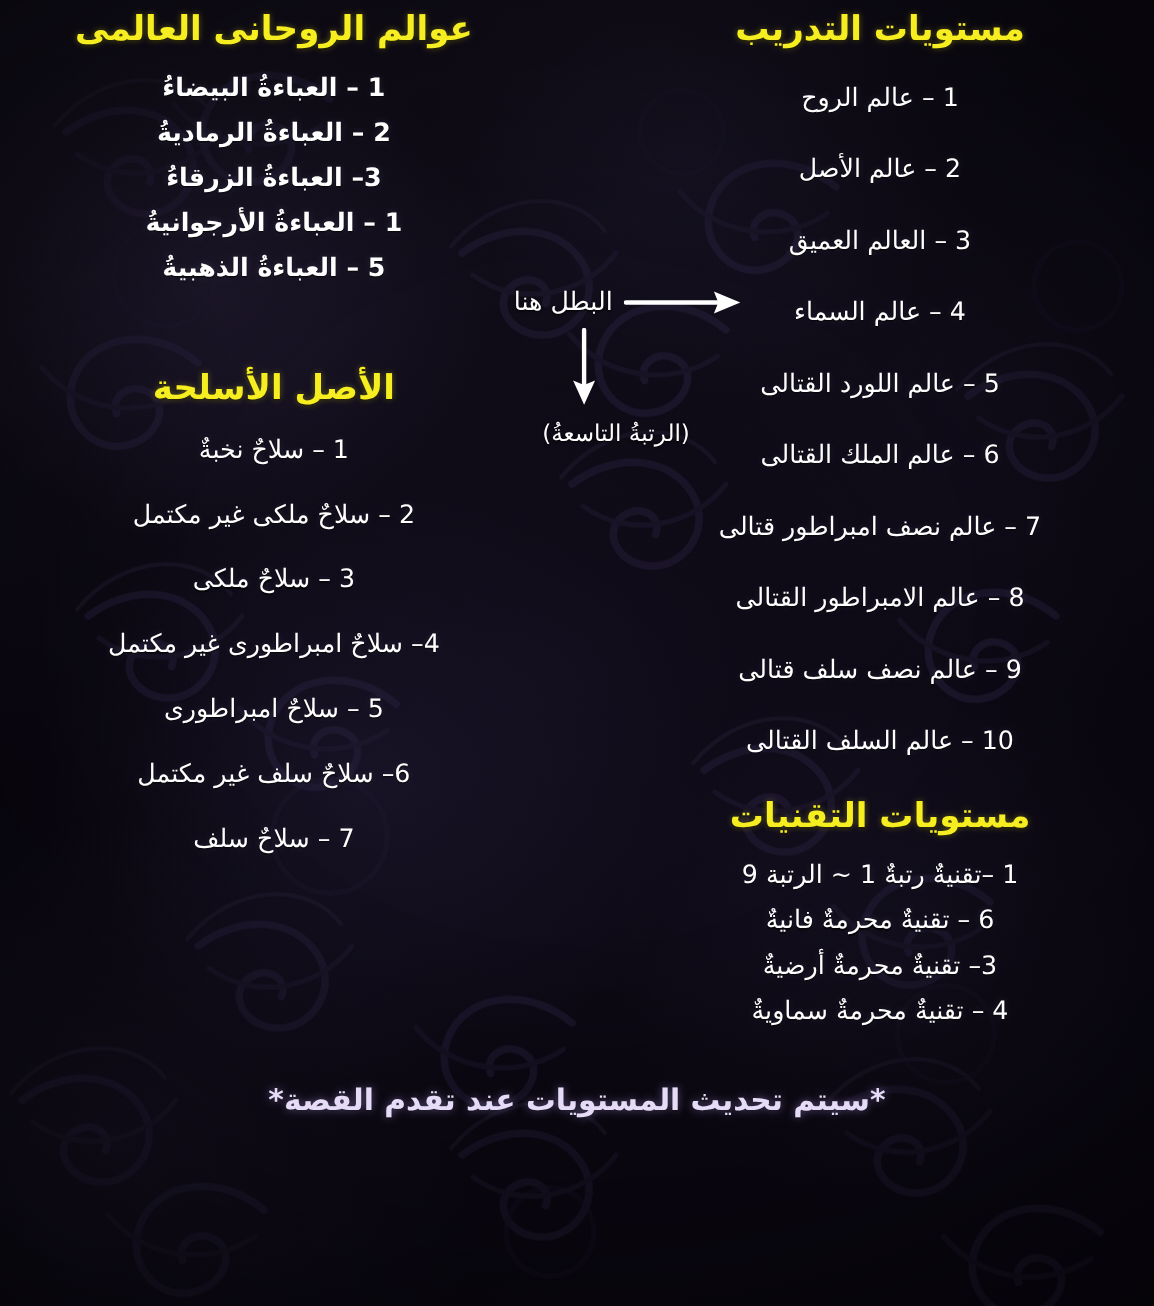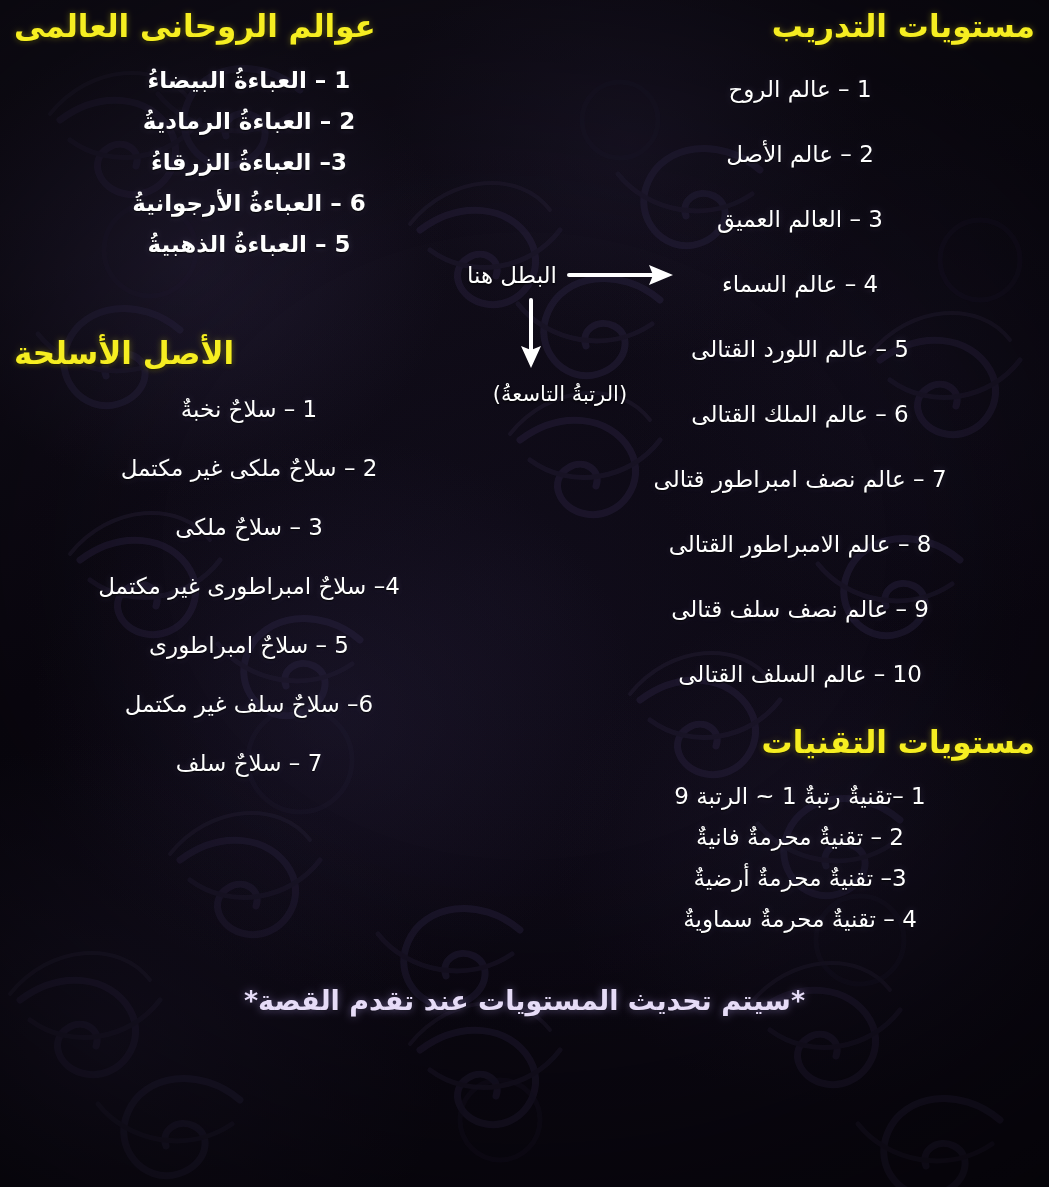--- a/index.html
+++ b/index.html
@@ -58,23 +58,22 @@
 
   .section-title {
     color: #f6ee21;
     font-family: "DejaVu Sans", sans-serif;
     font-weight: bold;
     font-size: 31px;
     letter-spacing: 0px;
     text-shadow: 0 0 6px rgba(246,238,33,0.35), 0 1px 2px #000;
     margin: 0 0 16px 0;
     direction: rtl;
-    text-align: right;
-  }
-  .section-title.left-title { text-align: left; }
+  }
+  .section-title.left-title { text-align: center; }
 
   ul.items {
     list-style: none;
     margin: 0;
     padding: 0;
     direction: rtl;
   }
   ul.items li {
     color: #ffffff;
     font-family: "DejaVu Sans", sans-serif;
@@ -219,35 +218,35 @@
       <li>9 – عالم نصف سلف قتالى</li>
       <li>10 – عالم السلف القتالى</li>
     </ul>
 
     <div class="block-gap"></div>
 
     <div class="section-title">مستويات التقنيات</div>
 
     <ul class="items" id="list-tech">
       <li>1 –تقنيةٌ رتبةٌ 1  ~  الرتبة 9</li>
-      <li>2 – تقنيةٌ محرمةٌ فانيةٌ</li>
+      <li>6 – تقنيةٌ محرمةٌ فانيةٌ</li>
       <li>3– تقنيةٌ محرمةٌ أرضيةٌ</li>
       <li>4 – تقنيةٌ محرمةٌ سماويةٌ</li>
     </ul>
   </div>
 
   <div class="col" id="col-left">
 
     <div class="section-title left-title">عوالم الروحانى العالمى</div>
 
     <ul class="items" id="list-realms">
       <li>1 – العباءةُ البيضاءُ</li>
       <li>2 – العباءةُ الرماديةُ</li>
       <li>3– العباءةُ الزرقاءُ</li>
-      <li>6 – العباءةُ الأرجوانيةُ</li>
+      <li>1 – العباءةُ الأرجوانيةُ</li>
       <li>5 – العباءةُ الذهبيةُ</li>
     </ul>
 
     <div class="block-gap" style="height:70px"></div>
 
     <div class="section-title left-title">الأصل الأسلحة</div>
 
     <ul class="items" id="list-weapons">
       <li>1 – سلاحٌ نخبةٌ</li>
       <li>2 – سلاحٌ ملكى غير مكتمل</li>

